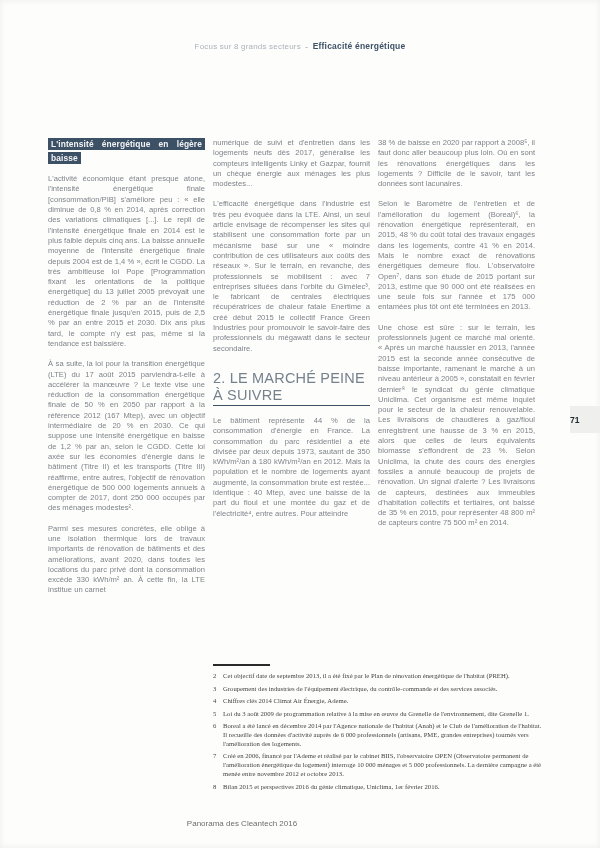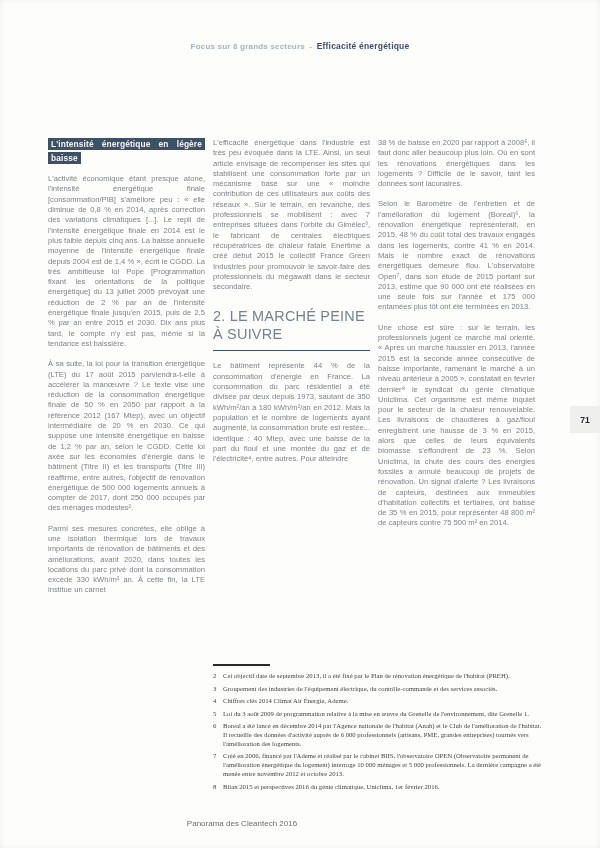--- a/index.html
+++ b/index.html
@@ -2,47 +2,47 @@
 <html><head>
 <meta charset="utf-8">
 <style>
   html,body{margin:0;padding:0;}
   body{background:#fbfbfa; font-family:"Liberation Sans",sans-serif;}
   .page{position:relative; width:600px; height:848px; background:#fdfdfc; overflow:hidden;
         box-shadow:inset 0 0 6px rgba(0,0,0,0.07);}
   
   .header{position:absolute; top:41px; left:0; width:600px; text-align:center;
           font-size:8px; letter-spacing:.2px;}
-  .header .crumb{color:#a9b3ba; font-weight:bold;}
+  .header .crumb{color:#a9b3ba; font-weight:normal;}
   .header .sep{color:#a9b3ba; font-weight:bold; margin:0 2px;}
   .header .section{color:#3d5166; font-weight:bold; font-size:8.5px;}
   
   .col{position:absolute; top:138px; width:157px; color:#7e8389;
        font-size:7.6px; line-height:10.3px; text-align:justify;}
   .col1{left:48px;} .col2{left:213px;} .col3{left:378px;}
   .col p{margin:0 0 10px 0;}
   .hl-wrap{margin:3px 0 9px 0; line-height:13.6px;}
   .hl{background:#3d5166; color:#f2f4f6; font-weight:bold; font-size:8.4px;
       padding:1px 3px; -webkit-box-decoration-break:clone; box-decoration-break:clone;
       text-align:left; letter-spacing:.1px;}
   .hl-wrap.first{margin-top:0;}
   .section-block{margin:16px 0 10px 0;}
   .section-title{color:#75828e; font-size:14.5px; line-height:17.5px; text-align:left;
-                 padding-bottom:7px; border-bottom:1px solid #3d5166; margin:0 0 9px 0;
+                 border-bottom:1px solid #3d5166; margin:0 0 9px 0;
                  font-weight:normal; letter-spacing:.2px;}
   
   .footnotes{position:absolute; left:213px; top:664px; width:329px;
              font-family:"Liberation Serif",serif; font-size:6.7px; line-height:8.9px; color:#454545;}
   .fn-rule{width:57px; height:2px; background:#2a2a2a; margin-bottom:6px;}
   .fn{display:flex; margin-bottom:3.6px;}
   .fn-num{flex:0 0 10px; text-align:left;}
   .fn-text{flex:1; text-align:left;}
   
   .page-tab{position:absolute; right:0; top:406px; width:30px; height:27px;
-            background:#efefee; display:flex; align-items:center; justify-content:center;}
+            background:#efefee; display:flex; align-items:center; justify-content:flex-start;}
   .page-tab span{font-size:8.5px; font-weight:bold; color:#1c2730;}
   
   .footer{position:absolute; top:819px; left:0; width:484px; text-align:center;
           font-size:8px; color:#6e6e6e;}
 </style>
 </head>
 <body>
 
 <div class="page">
 
@@ -53,20 +53,21 @@
   </div>
 
   <div class="col col1">
     <div class="hl-wrap first"><span class="hl">L'intensité énergétique en légère baisse</span></div>
     <p>L'activité économique étant presque atone, l'intensité énergétique finale [consommation/PIB] s'améliore peu : « elle diminue de 0,8 % en 2014, après correction des variations climatiques [...]. Le repli de l'intensité énergétique finale en 2014 est le plus faible depuis cinq ans. La baisse annuelle moyenne de l'intensité énergétique finale depuis 2004 est de 1,4 % », écrit le CGDD. La très ambitieuse loi Pope [Programmation fixant les orientations de la politique énergétique] du 13 juillet 2005 prévoyait une réduction de 2 % par an de l'intensité énergétique finale jusqu'en 2015, puis de 2,5 % par an entre 2015 et 2030. Dix ans plus tard, le compte n'y est pas, même si la tendance est baissière.</p>
     <p>À sa suite, la loi pour la transition énergétique (LTE) du 17 août 2015 parviendra-t-elle à accélérer la manœuvre ? Le texte vise une réduction de la consommation énergétique finale de 50 % en 2050 par rapport à la référence 2012 (167 Mtep), avec un objectif intermédiaire de 20 % en 2030. Ce qui suppose une intensité énergétique en baisse de 1,2 % par an, selon le CGDD. Cette loi axée sur les économies d'énergie dans le bâtiment (Titre II) et les transports (Titre III) réaffirme, entre autres, l'objectif de rénovation énergétique de 500 000 logements annuels à compter de 2017, dont 250 000 occupés par des ménages modestes².</p>
     <p>Parmi ses mesures concrètes, elle oblige à une isolation thermique lors de travaux importants de rénovation de bâtiments et des améliorations, avant 2020, dans toutes les locations du parc privé dont la consommation excède 330 kWh/m² an. À cette fin, la LTE institue un carnet</p>
   </div>
 
   <div class="col col2">
+    <p>numérique de suivi et d'entretien dans les logements neufs dès 2017, généralise les compteurs intelligents Linky et Gazpar, fournit un chèque énergie aux ménages les plus modestes...</p>
     <p>L'efficacité énergétique dans l'industrie est très peu évoquée dans la LTE. Ainsi, un seul article envisage de récompenser les sites qui stabilisent une consommation forte par un mécanisme basé sur une « moindre contribution de ces utilisateurs aux coûts des réseaux ». Sur le terrain, en revanche, des professionnels se mobilisent : avec 7 entreprises situées dans l'orbite du Gimélec³, le fabricant de centrales électriques récupératrices de chaleur fatale Enertime a créé début 2015 le collectif France Green Industries pour promouvoir le savoir-faire des professionnels du mégawatt dans le secteur secondaire.</p>
     <div class="section-block">
       <div class="section-title">2. LE MARCHÉ PEINE À  SUIVRE</div>
     </div>
     <p>Le bâtiment représente 44 % de la consommation d'énergie en France. La consommation du parc résidentiel a été divisée par deux depuis 1973, sautant de 350 kWh/m²/an à 180 kWh/m²/an en 2012. Mais la population et le nombre de logements ayant augmenté, la consommation brute est restée... identique : 40 Mtep, avec une baisse de la part du fioul et une montée du gaz et de l'électricité⁴, entre autres. Pour atteindre</p>
   </div>
 
   <div class="col col3">
     <p>38 % de baisse en 2020 par rapport à 2008⁵, il faut donc aller beaucoup plus loin. Où en sont les rénovations énergétiques dans les logements ? Difficile de le savoir, tant les données sont lacunaires.</p>
     <p>Selon le Baromètre de l'entretien et de l'amélioration du logement (Boreal)⁶, la rénovation énergétique représenterait, en 2015, 48 % du coût total des travaux engagés dans les logements, contre 41 % en 2014. Mais le nombre exact de rénovations énergétiques demeure flou. L'observatoire Open⁷, dans son étude de 2015 portant sur 2013, estime que 90 000 ont été réalisées en une seule fois sur l'année et 175 000 entamées plus tôt ont été terminées en 2013.</p>

